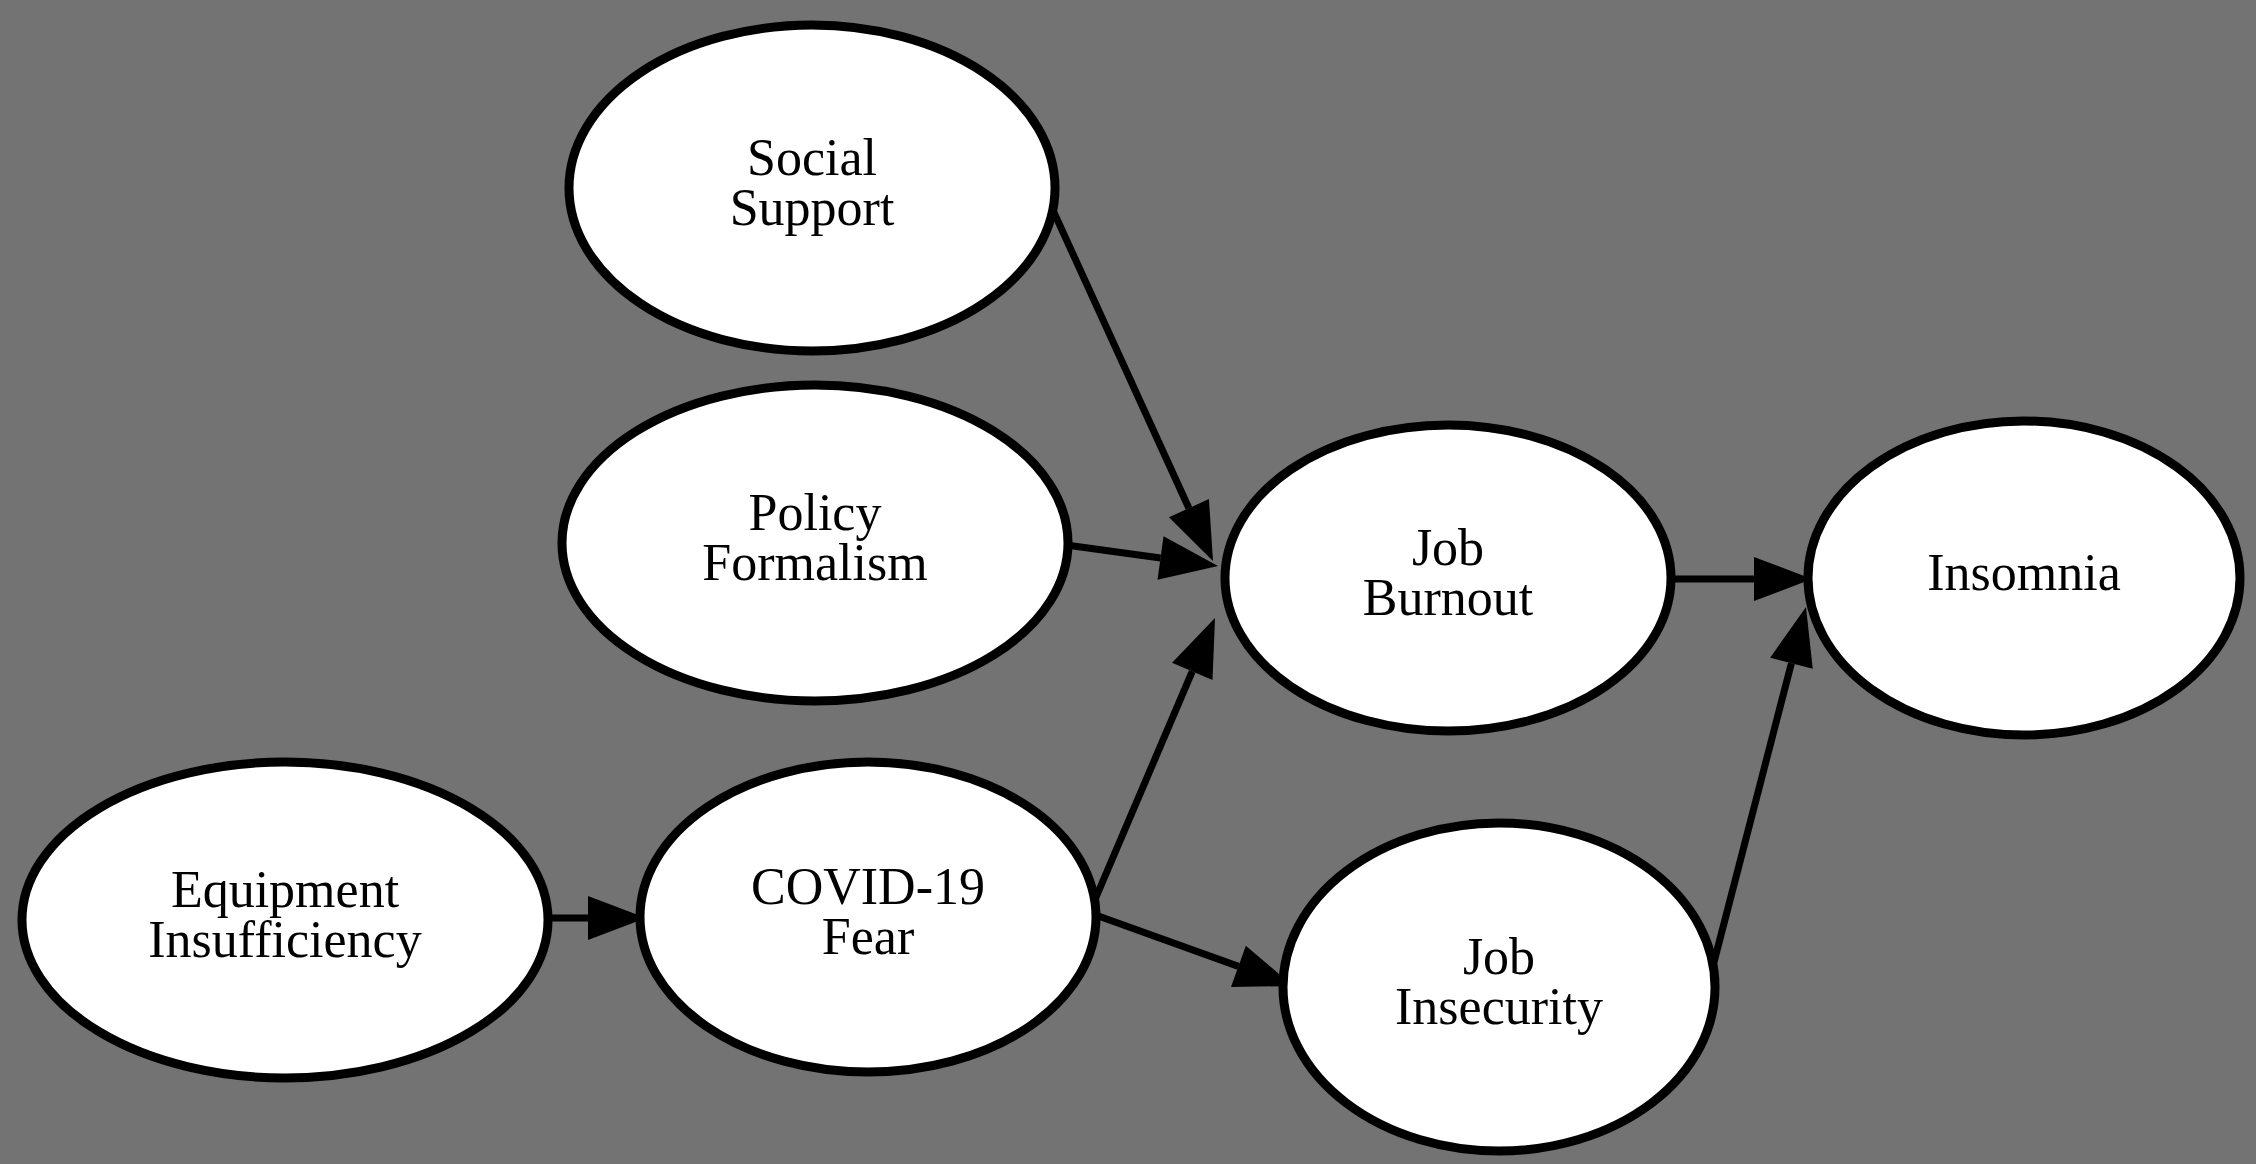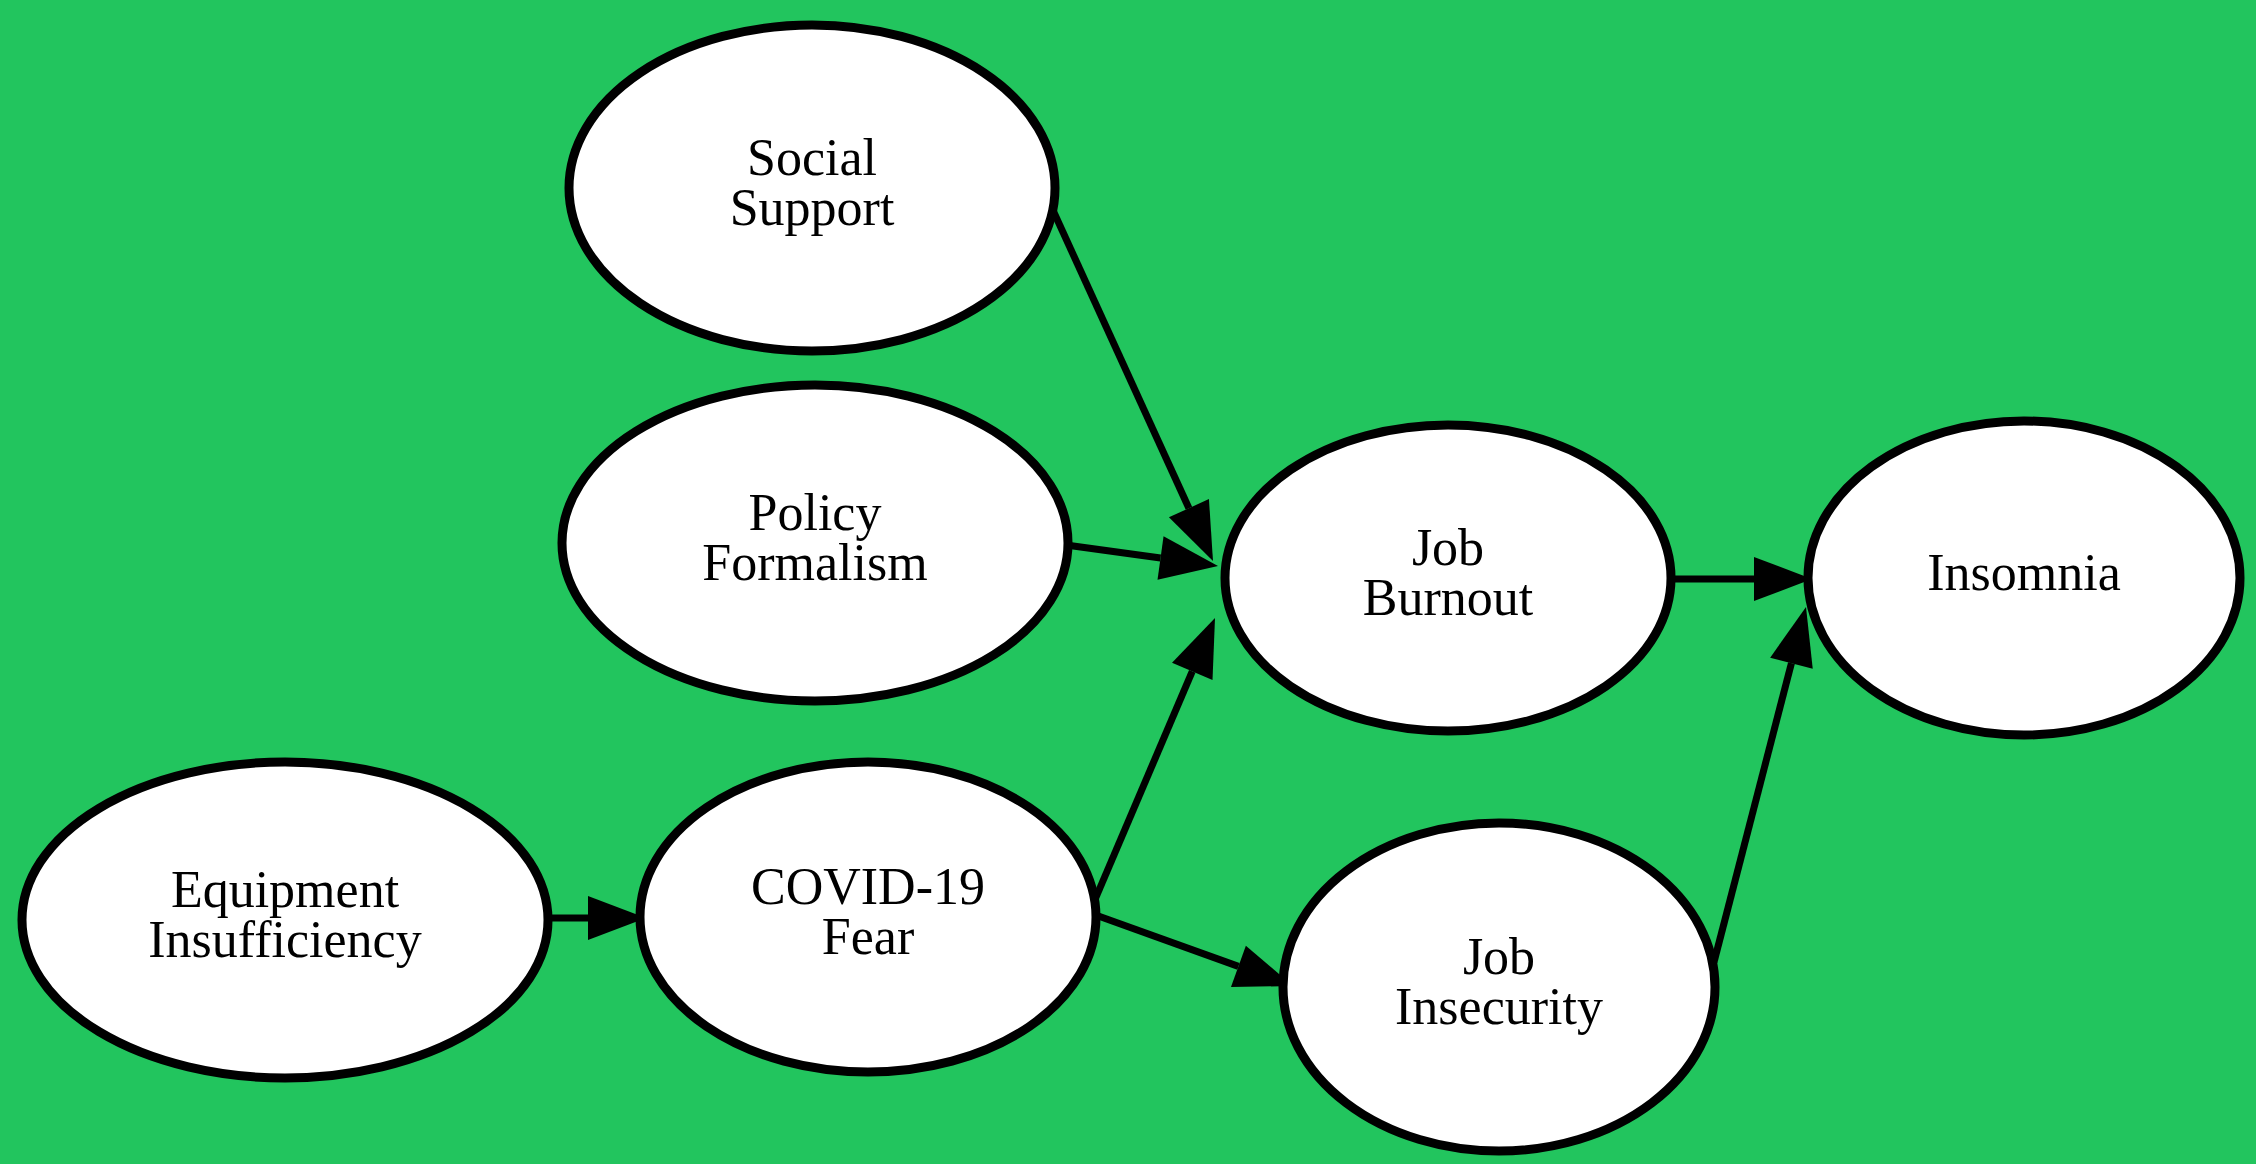--- a/index.html
+++ b/index.html
@@ -11,21 +11,21 @@
   body {
     width: 2256px;
     height: 1164px;
     overflow: hidden;
     font-family: "Liberation Serif", "DejaVu Serif", serif;
   }
   #diagram-root {
     position: relative;
     width: 2256px;
     height: 1164px;
-    background: #22c55e;
+    background: #737373;
   }
   svg#model-svg {
     display: block;
     width: 2256px;
     height: 1164px;
   }
   .node-ellipse {
     fill: #ffffff;
     stroke: #000000;
     stroke-width: 9;

